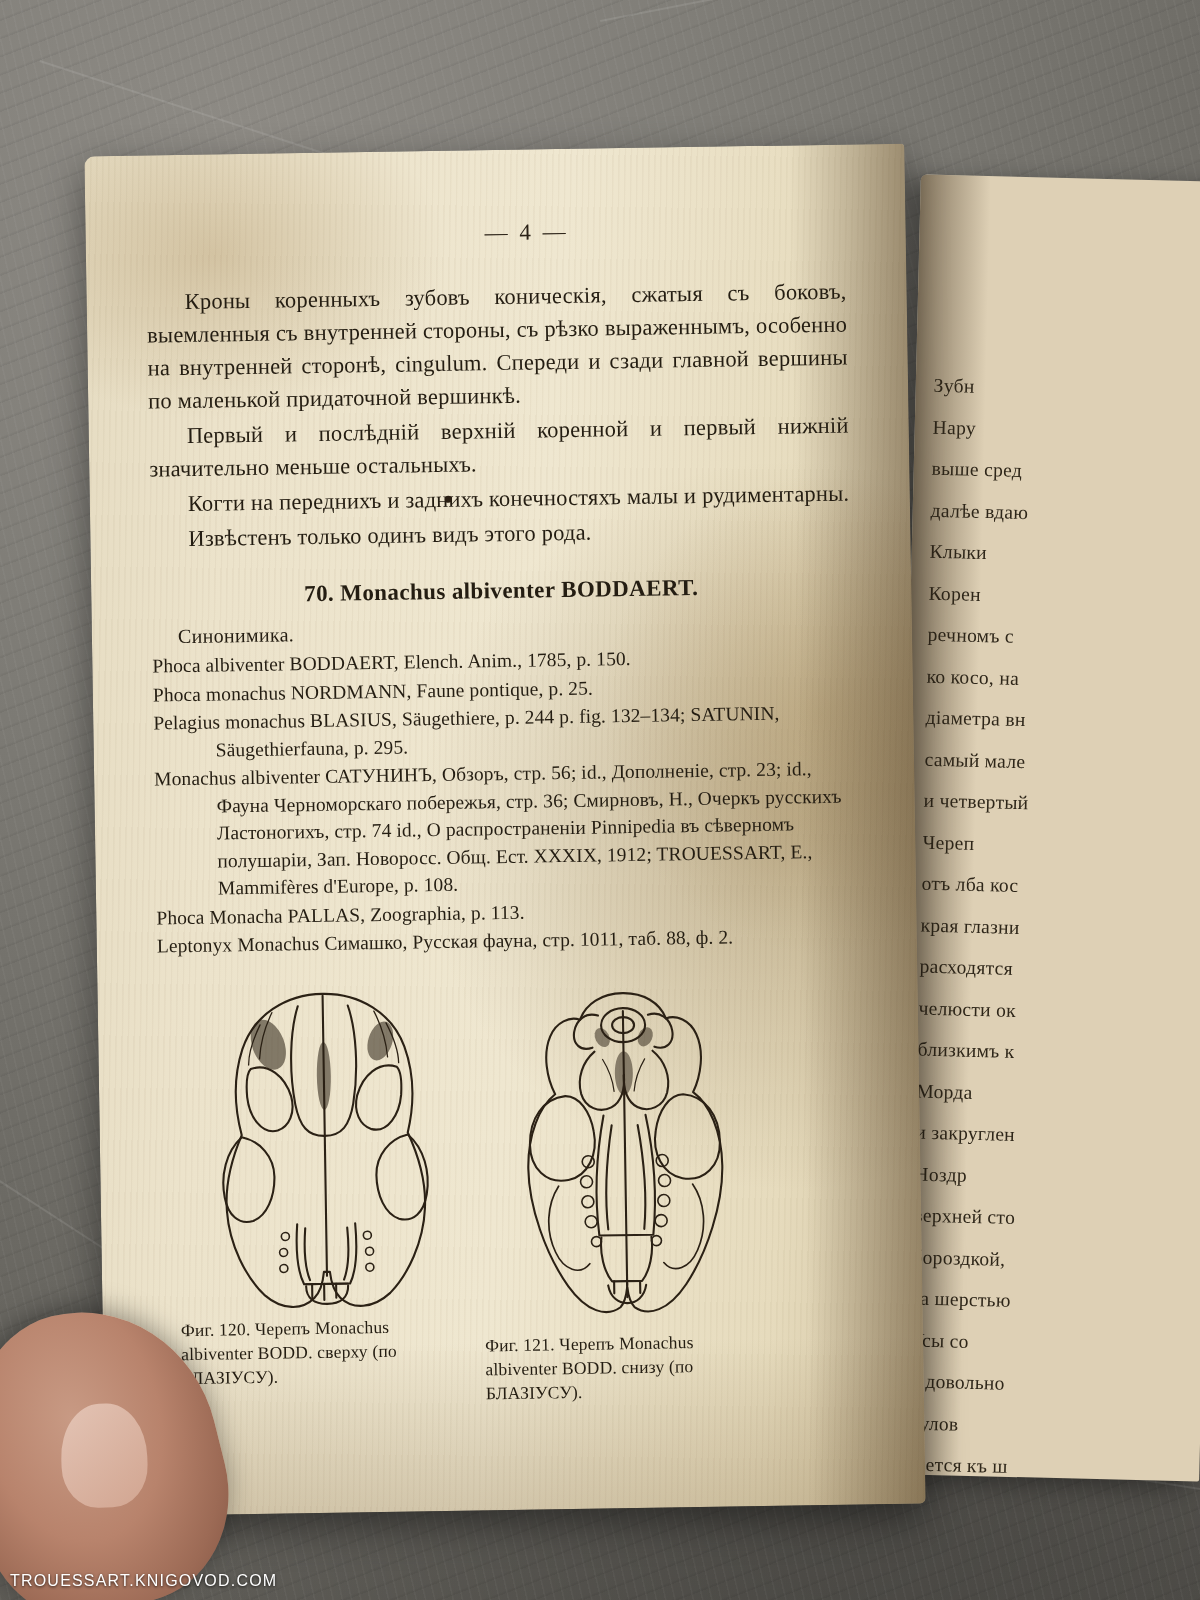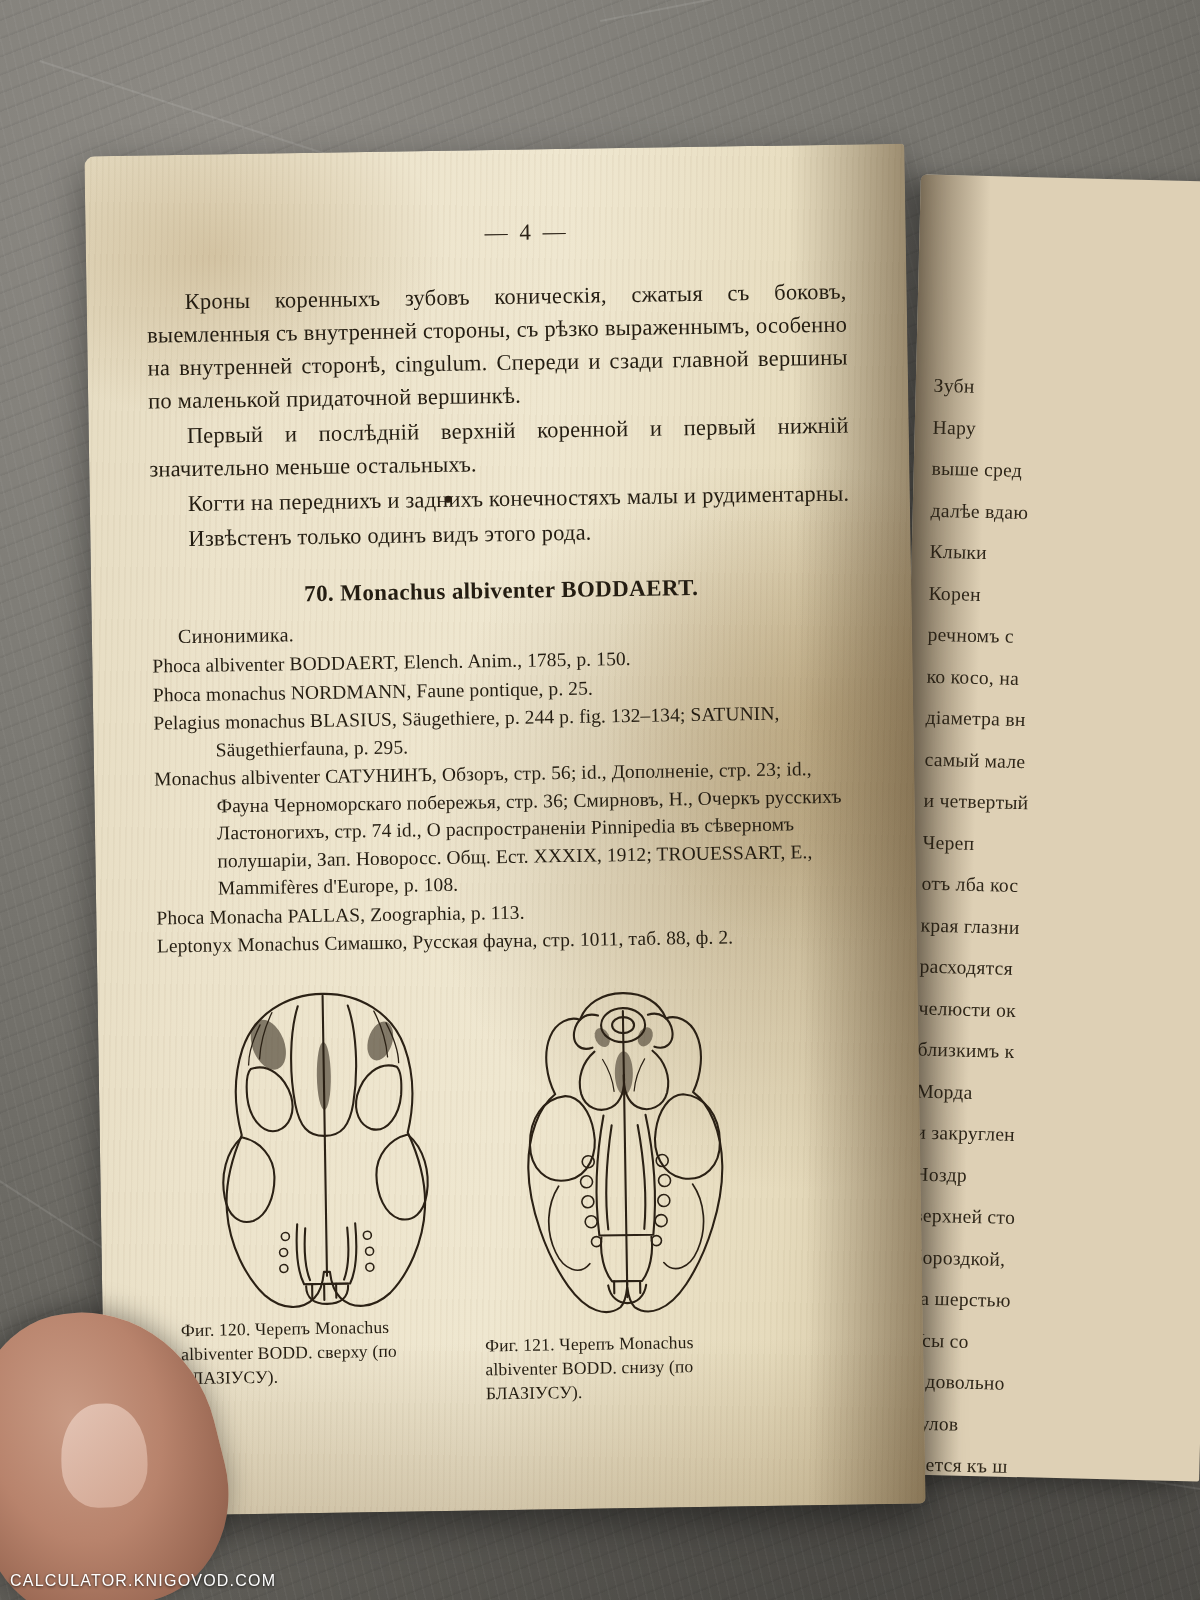--- a/index.html
+++ b/index.html
@@ -386,14 +386,14 @@
 
     </div>
 
     <div class="ink-dot" style="left:355px; top:345px;"></div>
   </div>
 
   <div class="thumb">
     <div class="thumbnail-plate"></div>
   </div>
 
-  <div class="watermark">CALCULATOR.KNIGOVOD.COM</div>
+  <div class="watermark">TROUESSART.KNIGOVOD.COM</div>
 </div>
 
 </body></html>

